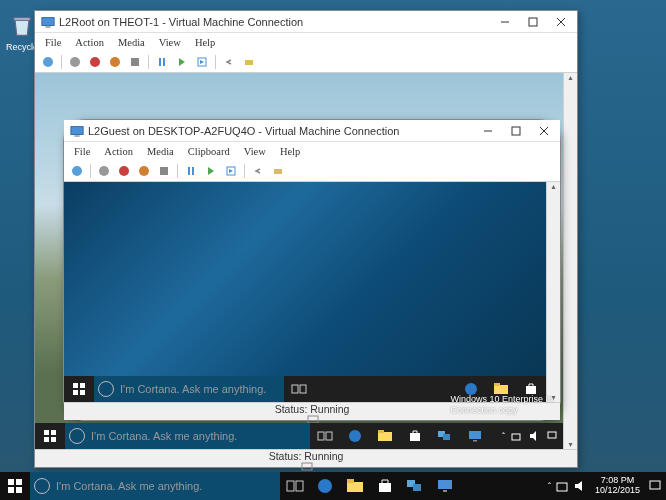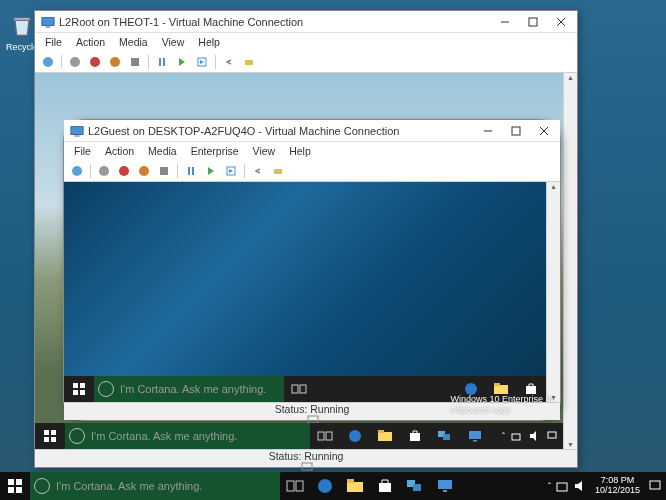--- a/index.html
+++ b/index.html
@@ -10,21 +10,21 @@
 .recycle-bin { position: absolute; top: 12px; left: 6px; text-align: center; color: #fff; font-size: 9px; cursor: pointer; }
 .recycle-bin .icon { width: 28px; height: 28px; margin: 0 auto 2px; }
 
 .window { position: absolute; background: #fff; border: 1px solid #888; box-shadow: 2px 2px 8px rgba(0,0,0,.3); display: flex; flex-direction: column; }
 .titlebar { height: 22px; background: #fff; display: flex; align-items: center; padding: 0 2px; border-bottom: 1px solid #e0e0e0; font-size: 11px; }
 .titlebar .vm-icon { width: 14px; height: 14px; margin: 0 4px; }
 .titlebar .title { flex: 1; color: #333; }
 .winbtn { width: 28px; height: 20px; display: flex; align-items: center; justify-content: center; cursor: pointer; }
 
 .menubar { height: 18px; display: flex; align-items: center; padding: 0 4px; font-size: 10.5px; color: #333; gap: 2px; }
-.menubar span { padding: 1px 6px; cursor: pointer; }
+.menubar span { padding: 1px 6px; cursor: pointer; font-family: Liberation Serif, serif; }
 
 .toolbar { height: 22px; display: flex; align-items: center; padding: 0 4px; gap: 2px; border-bottom: 1px solid #d0d0d0; }
 .toolbar .tbtn { width: 18px; height: 18px; display: flex; align-items: center; justify-content: center; cursor: pointer; border-radius: 2px; }
 .toolbar .sep { width: 1px; height: 14px; background: #ccc; margin: 0 2px; }
 
 .vm-content { flex: 1; background: #fff; position: relative; overflow: hidden; }
 .scrollbar-v { position: absolute; right: 0; top: 0; bottom: 0; width: 14px; background: #f0f0f0; border-left: 1px solid #d0d0d0; }
 .scrollbar-v::before { content: '▴'; position: absolute; top: 0; left: 0; right: 0; text-align: center; font-size: 8px; color: #666; }
 .scrollbar-v::after { content: '▾'; position: absolute; bottom: 0; left: 0; right: 0; text-align: center; font-size: 8px; color: #666; }
 
@@ -33,21 +33,21 @@
 .statusbar .sicon { width: 14px; height: 14px; margin-left: 2px; display: flex; align-items: center; justify-content: center; }
 
 .guest-desktop { width: 100%; height: 100%; background: linear-gradient(135deg, #0a3d62 0%, #1e6a9c 35%, #0d4a75 60%, #083550 100%); position: relative; }
 .guest-desktop.beach { background: linear-gradient(180deg, #9bc5d8 0%, #c9dde8 35%, #8a9b7a 55%, #5a7050 80%); }
 
 .watermark { position: absolute; right: 10px; bottom: 32px; color: #fff; font-size: 9px; text-align: left; line-height: 1.3; text-shadow: 0 0 2px rgba(0,0,0,.5);}
 
 .taskbar { position: absolute; left: 0; right: 0; bottom: 0; height: 26px; background: #1f1f1f; display: flex; align-items: center; }
 .taskbar.host { position: absolute; left: 0; right: 0; bottom: 0; height: 28px; background: #101010; }
 .tb-start { width: 30px; height: 100%; display: flex; align-items: center; justify-content: center; cursor: pointer; }
-.tb-cortana { display: flex; align-items: center; height: 100%; background: #14532d; padding: 0 8px 0 4px; cursor: text; }
+.tb-cortana { display: flex; align-items: center; height: 100%; background: #0c4a6e; padding: 0 8px 0 4px; cursor: text; }
 .tb-cortana .ring { width: 16px; height: 16px; border: 1.5px solid #bbb; border-radius: 50%; margin-right: 6px; }
 .tb-cortana .txt { color: #999; font-size: 11px; }
 .tb-icon { width: 30px; height: 100%; display: flex; align-items: center; justify-content: center; cursor: pointer; }
 .tb-spacer { flex: 1; }
 .tb-tray { display: flex; align-items: center; padding: 0 4px; gap: 4px; color: #fff; font-size: 9px; }
 .tb-tray .clock { text-align: center; line-height: 1.1; padding: 0 4px; cursor: pointer; }
 .tb-tray .ticon { width: 14px; height: 14px; display: flex; align-items: center; justify-content: center; cursor: pointer; }
 .tb-tray .chevron { cursor: pointer; }
 
 svg { display: block; }
@@ -193,21 +193,21 @@
                   <svg width="10" height="10">
                     <line x1="1" y1="1" x2="9" y2="9" stroke="#333"></line>
                     <line x1="9" y1="1" x2="1" y2="9" stroke="#333"></line>
                   </svg>
                 </div>
             </div>
             <div class="menubar">
               <span>File</span>
               <span>Action</span>
               <span>Media</span>
-              <span>Enterprise</span>
+              <span>Clipboard</span>
               <span>View</span>
               <span>Help</span>
             </div>
             <div class="toolbar">
               <div class="tbtn">
                   <svg width="14" height="14">
                     <circle cx="7" cy="7" r="5" fill="#5aa0d8"></circle>
                   </svg>
                 </div>
               <div class="sep"></div>
@@ -324,21 +324,21 @@
                   <svg width="10" height="12">
                     <rect x="2" y="5" width="6" height="5" fill="#d8a030"></rect>
                     <path d="M3 5 L3 3 Q5 1 7 3 L7 5" fill="none" stroke="#d8a030"></path>
                   </svg>
                 </div>
             </div>
           </div>
 
           <div class="watermark">
             <div>Windows 10 Enterprise In</div>
-            <div>Clipboard copy</div>
+            <div>Connection copy</div>
           </div>
 
           <div class="taskbar">
             <div class="tb-start">
               <svg width="14" height="14">
                   <rect x="1" y="1" width="5" height="5" fill="#fff"></rect>
                   <rect x="8" y="1" width="5" height="5" fill="#fff"></rect>
                   <rect x="1" y="8" width="5" height="5" fill="#fff"></rect>
                   <rect x="8" y="8" width="5" height="5" fill="#fff"></rect>
                 </svg>

